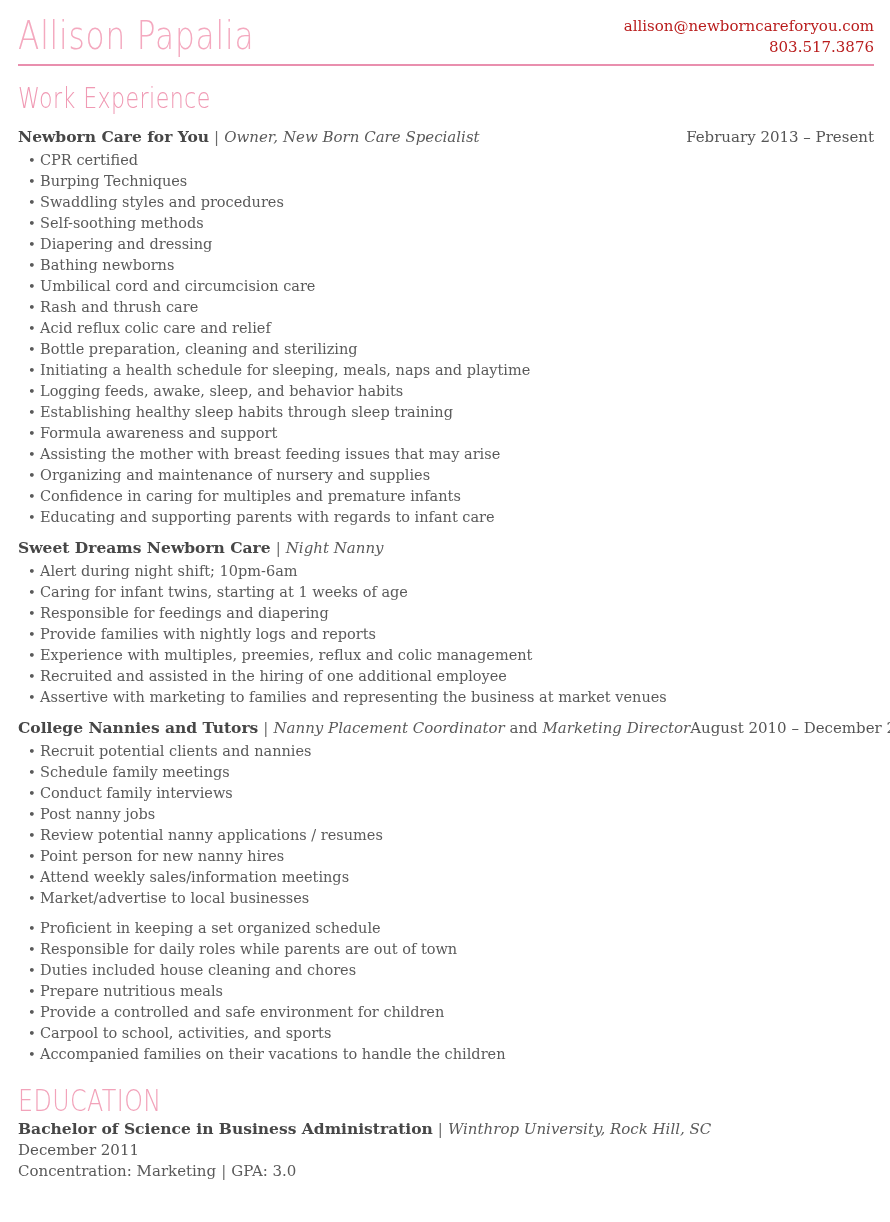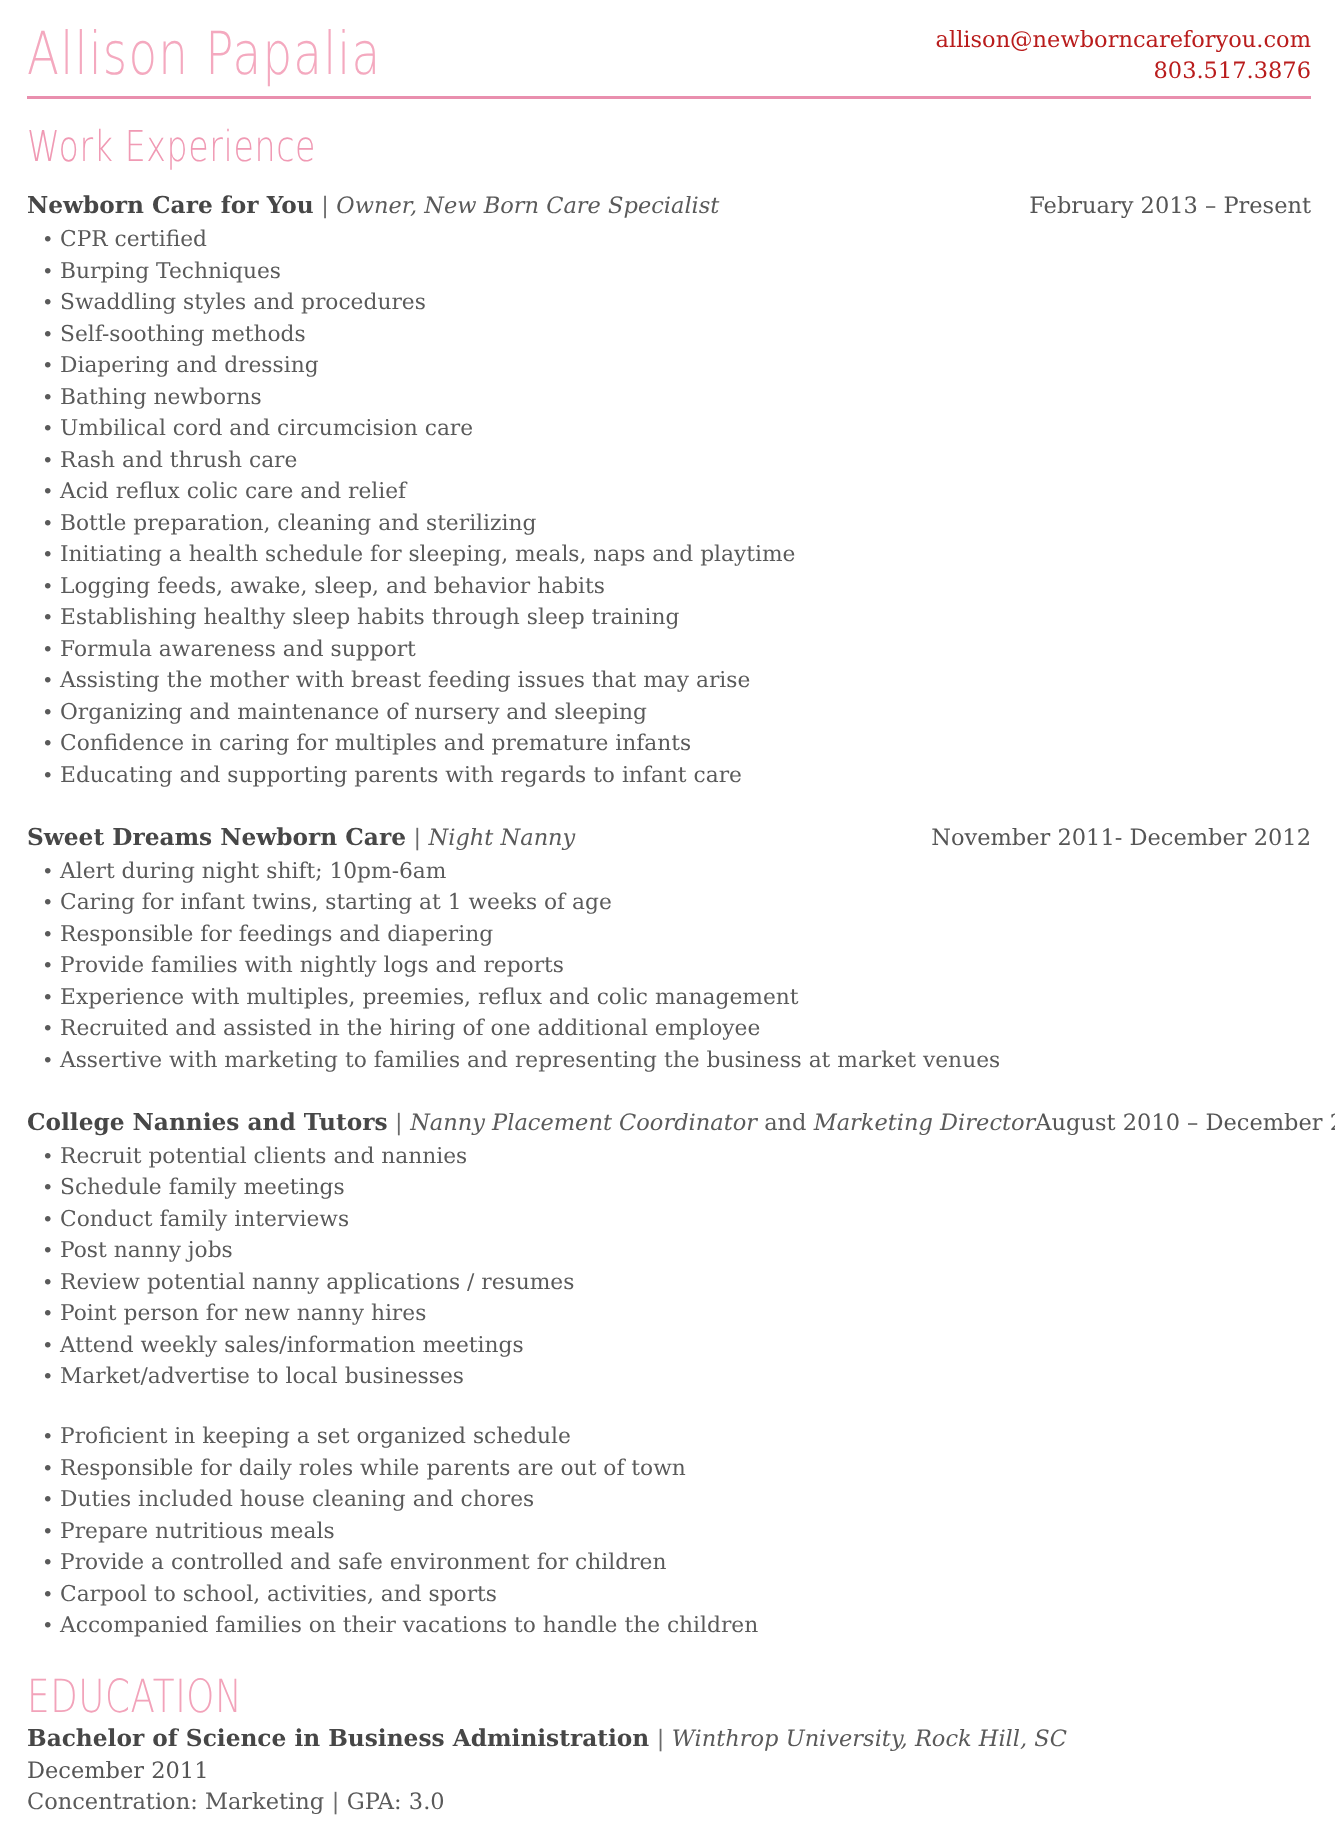--- a/index.html
+++ b/index.html
@@ -61,21 +61,21 @@
     line-height: 30px;
     margin-top: 17px;
     margin-bottom: 0;
   }
   .edu-heading {
     font-size: 29px;
     line-height: 31px;
     margin-top: 20px;
   }
   
-  .job { margin-top: 19px; }
+  .job { margin-top: 9px; }
   .job:first-of-type { margin-top: 13px; }
   .job-header {
     display: flex;
     justify-content: space-between;
     align-items: baseline;
     line-height: 22px;
     font-size: 15px;
   }
   .job-title-left { white-space: nowrap; }
   .company { font-weight: bold; color: #474747; font-size: 15.5px; }
@@ -153,33 +153,32 @@
           <li>Bathing newborns</li>
           <li>Umbilical cord and circumcision care</li>
           <li>Rash and thrush care</li>
           <li>Acid reflux colic care and relief</li>
           <li>Bottle preparation, cleaning and sterilizing</li>
           <li>Initiating a health schedule for sleeping, meals, naps and playtime</li>
           <li>Logging feeds, awake, sleep, and behavior habits</li>
           <li>Establishing healthy sleep habits through sleep training</li>
           <li>Formula awareness and support</li>
           <li>Assisting the mother with breast feeding issues that may arise</li>
-          <li>Organizing and maintenance of nursery and sleeping</li>
+          <li>Organizing and maintenance of nursery and supplies</li>
           <li>Confidence in caring for multiples and premature infants</li>
           <li>Educating and supporting parents with regards to infant care</li>
         </ul>
     </div>
 
     
     <div class="job">
       <div class="job-header">
         <div class="job-title-left">
           <span class="company">Sweet Dreams Newborn Care</span><span class="sep">|</span><span class="role">Night Nanny</span>
         </div>
-        <div class="job-dates">November 2011- December 2012</div>
       </div>
       <ul class="bullets">
           <li>Alert during night shift; 10pm-6am</li>
           <li>Caring for infant twins, starting at 1 weeks of age</li>
           <li>Responsible for feedings and diapering</li>
           <li>Provide families with nightly logs and reports</li>
           <li>Experience with multiples, preemies, reflux and colic management</li>
           <li>Recruited and assisted in the hiring of one additional employee</li>
           <li>Assertive with marketing to families and representing the business at market venues</li>
         </ul>

